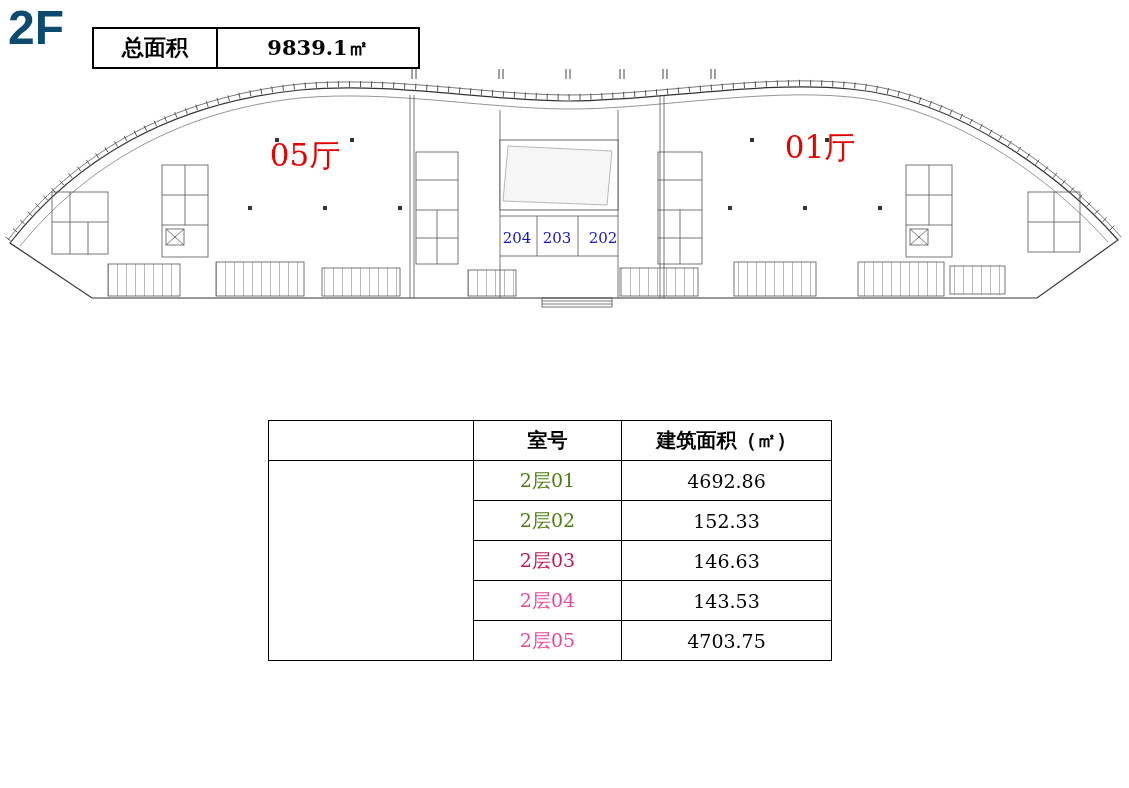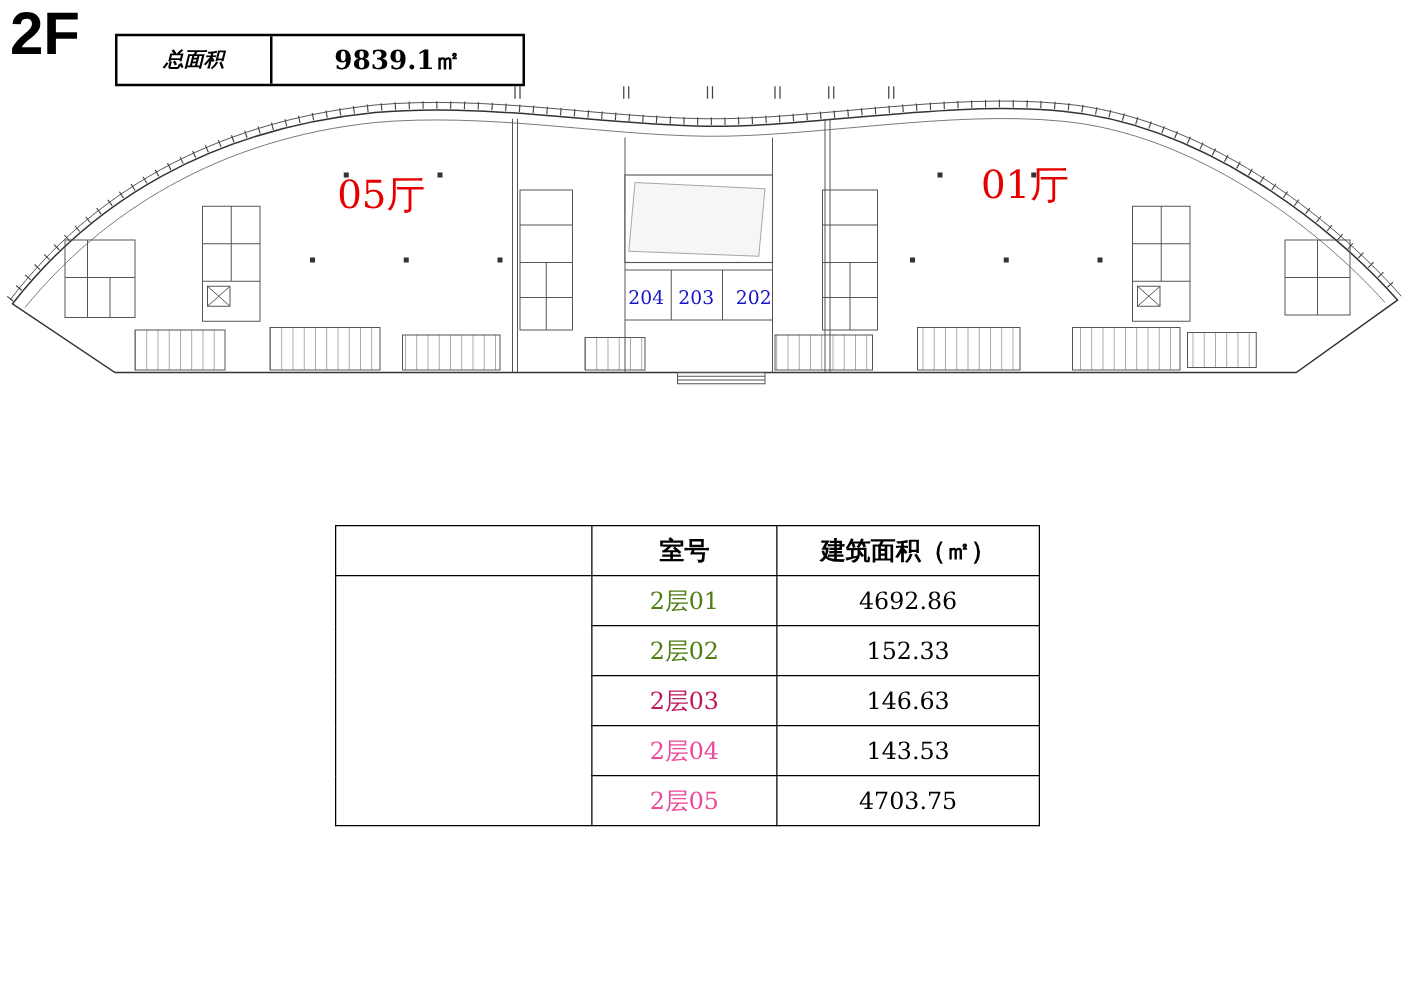--- a/index.html
+++ b/index.html
@@ -1,23 +1,23 @@
 <!DOCTYPE html>
 <html><head>
 <meta charset="utf-8">
 <style>
   html,body{margin:0;padding:0;background:#fff;}
   .page{position:relative;width:1129px;height:788px;background:#fff;overflow:hidden;
         font-family:"DejaVu Sans",sans-serif;}
   .floor-label{position:absolute;left:8px;top:4px;font-size:48px;font-weight:bold;
-        font-family:"Liberation Sans",sans-serif;color:#000000;line-height:1;}
+        font-family:"Liberation Sans",sans-serif;color:#0c4a6e;line-height:1;}
   .area-box{position:absolute;left:92px;top:27px;width:324px;height:38px;
         border:2px solid #000;display:flex;align-items:stretch;background:#fff;}
   .area-box .label{width:122px;border-right:2px solid #000;display:flex;align-items:center;
-        justify-content:center;font-size:16px;font-weight:bold;color:#000;font-style:italic;}
+        justify-content:center;font-size:22px;font-weight:bold;color:#000;}
   .area-box .value{flex:1;display:flex;align-items:center;justify-content:center;
         font-size:21px;font-weight:bold;font-family:"DejaVu Serif",serif;color:#000;}
   .plan{position:absolute;left:0;top:0;}
   .area-table{position:absolute;left:268px;top:420px;border-collapse:collapse;
         font-family:"DejaVu Serif",serif;background:#fff;}
   .area-table td,.area-table th{border:1px solid #000;height:39px;padding:0;margin:11px;
         text-align:center;vertical-align:middle;font-size:19px;font-weight:normal;color:#000;}
   .area-table th{font-weight:bold;font-size:20px;}
   .c1{width:204px;}
   .c2{width:147px;}

